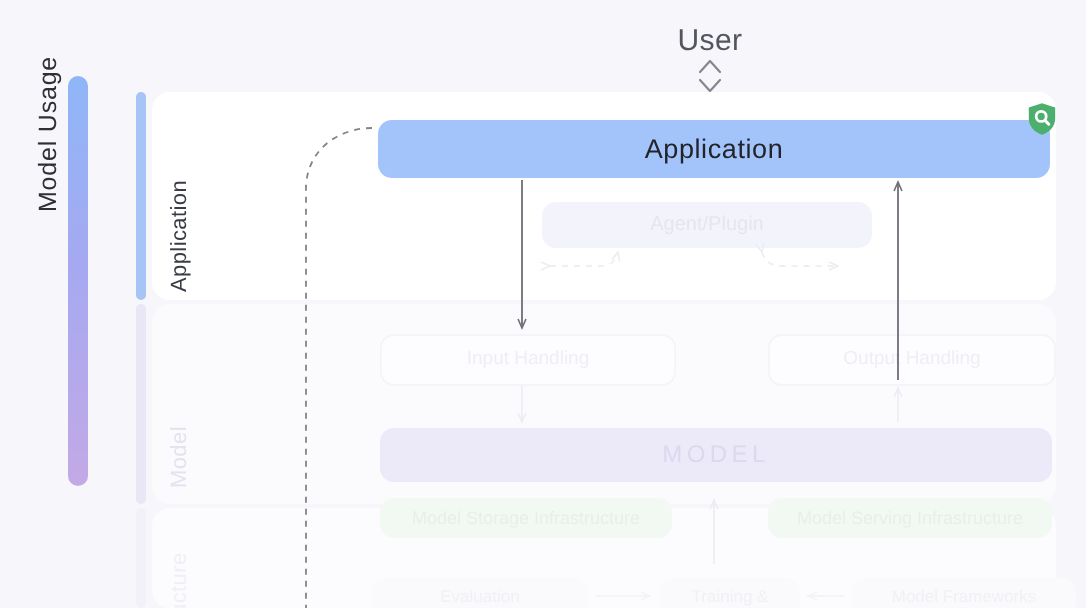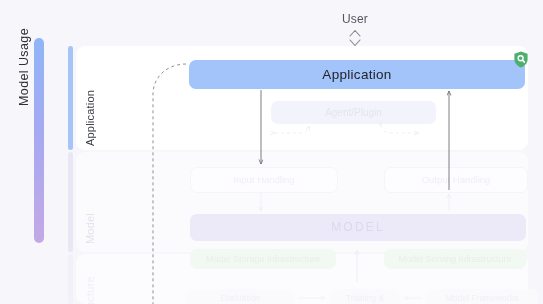--- a/index.html
+++ b/index.html
@@ -94,21 +94,21 @@
   .lane-model .lane-panel { background: #fbfafd; }
   .lane-infra .lane-panel { background: #fcfbfe; }
 
   
   .user-label {
     position: absolute;
     left: 331px;
     top: 12px;
     width: 48px;
     text-align: center;
-    font-size: 12px;
+    font-size: 15px;
     color: #53565f;
     letter-spacing: 0.2px;
   }
   .user-chevrons {
     position: absolute;
     left: 346px;
     top: 27px;
     width: 18px;
     height: 22px;
   }

